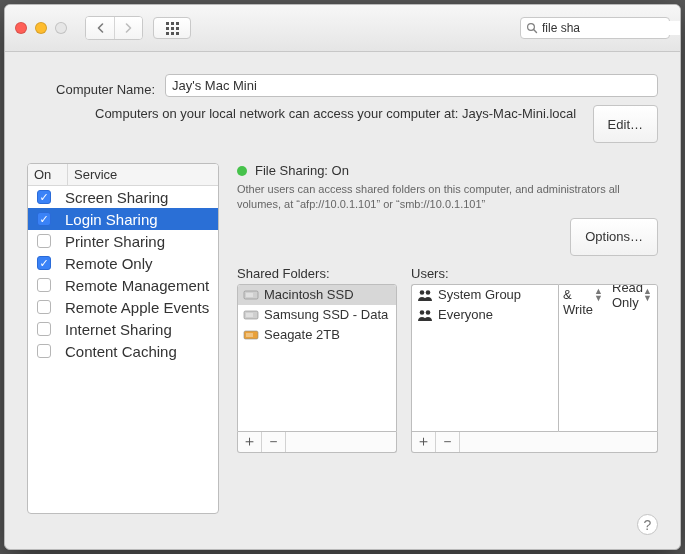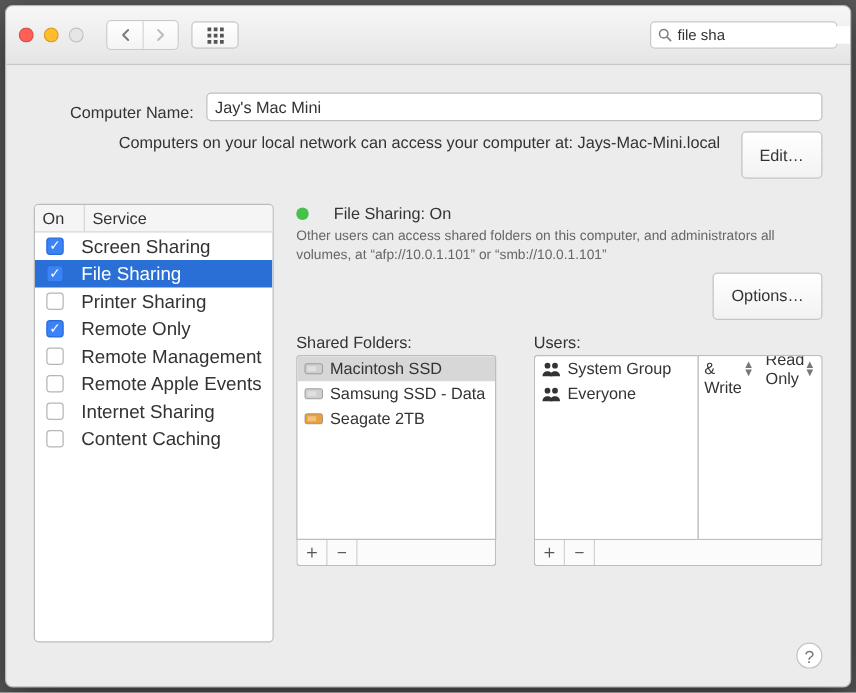--- a/index.html
+++ b/index.html
@@ -33,26 +33,26 @@
 .svc-head .sv{flex:1;padding:3px 6px}
 .svc-list{flex:1;overflow:auto}
 .svc-row{display:flex;align-items:center;height:22px;padding:0 6px;gap:6px}
 .svc-row.sel{background:#2a6fd6;color:#fff}
 .svc-row.sel .lbl,.svc-row.sel input{color:#fff}
 .chk{width:14px;height:14px;border:1px solid #b6b6b6;border-radius:3px;background:#fff;display:flex;align-items:center;justify-content:center;flex:none;margin-left:3px;margin-right:8px}
 .chk.on{background:#3a82f7;border-color:#2a6bd8}
 .chk.on::after{content:"✓";color:#fff;font-size:11px;line-height:1}
 .lbl{font-size:15px}
 .right{flex:1;display:flex;flex-direction:column}
-.status{display:flex;align-items:center;gap:20px;margin-bottom:4px}
+.status{display:flex;align-items:center;gap:8px;margin-bottom:4px}
 .dot{width:10px;height:10px;border-radius:50%;background:#46c24b}
 .stlabel{font-size:13px;color:#333}
 .desc{font-size:11px;color:#666;line-height:1.35;margin-bottom:6px}
 .optrow{display:flex;justify-content:flex-end;margin-bottom:10px}
-.panels{display:flex;gap:30px}
+.panels{display:flex;gap:14px}
 .panel{display:flex;flex-direction:column}
 .panel h4{font-weight:400;font-size:13px;margin-bottom:3px;color:#333}
 .listbox{background:#fff;border:1px solid #bdbdbd;border-radius:3px 3px 0 0;height:148px;overflow:auto}
 .lr{display:flex;align-items:center;height:20px;padding:0 5px;gap:5px;font-size:12px}
 .lr.sel{background:#d7d7d7}
 .icn{width:16px;height:14px;display:flex;align-items:center;justify-content:center;flex:none}
 .addrem{display:flex;border:1px solid #bdbdbd;border-top:0;border-radius:0 0 3px 3px;background:#fbfbfb}
 .ar{width:24px;height:20px;display:flex;align-items:center;justify-content:center;font-size:15px;color:#555;border-right:1px solid #d2d2d2;cursor:pointer}
 .perm{width:100px;display:flex;flex-direction:row}
 .perm .permrow{height:20px;display:flex;align-items:center;justify-content:space-between;padding:0 6px 0 4px;font-size:12px;color:#444}
@@ -121,21 +121,21 @@
           <div class="on">On</div>
           <div class="sv">Service</div>
         </div>
         <div class="svc-list" id="svc-list">
             <div class="svc-row">
               <div class="chk on"></div>
               <div class="lbl">Screen Sharing</div>
             </div>
             <div class="svc-row sel">
               <div class="chk on"></div>
-              <div class="lbl">File Sharing</div>
+              <div class="lbl">Login Sharing</div>
             </div>
             <div class="svc-row">
               <div class="chk"></div>
               <div class="lbl">Printer Sharing</div>
             </div>
             <div class="svc-row">
               <div class="chk on"></div>
               <div class="lbl">Remote Only</div>
             </div>
             <div class="svc-row">

